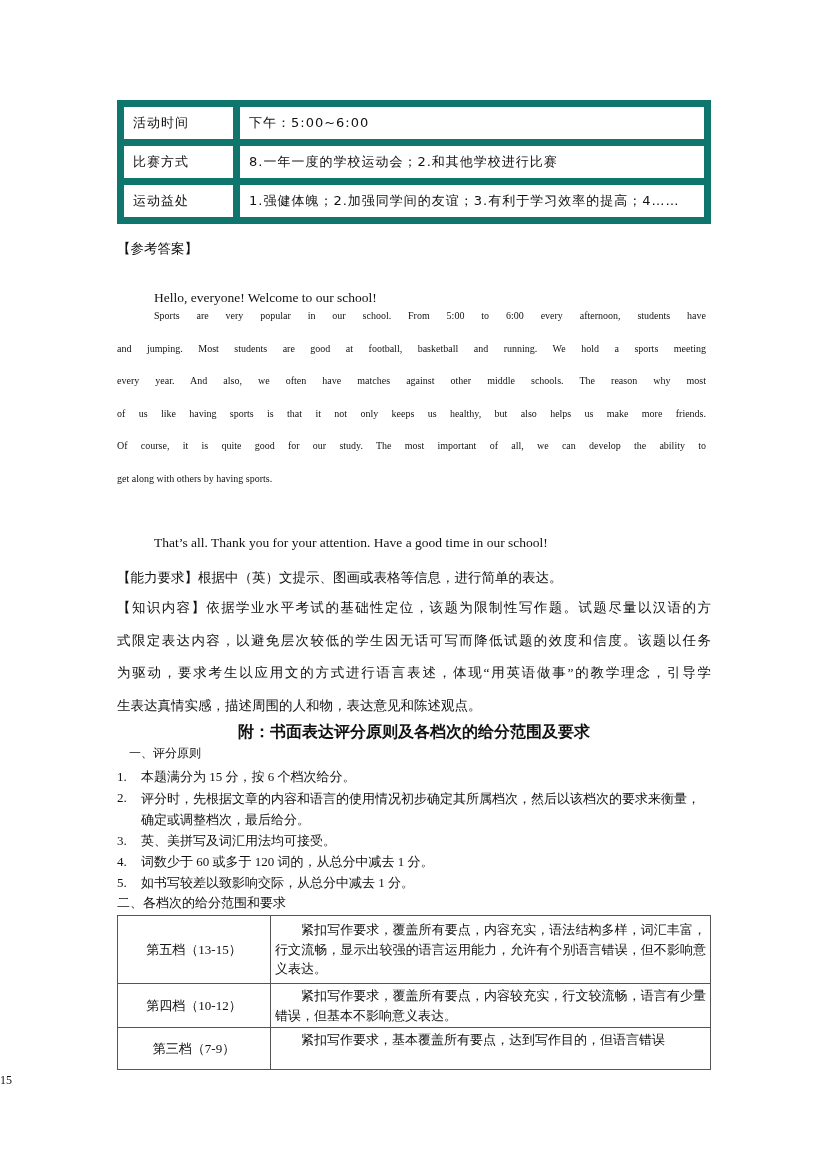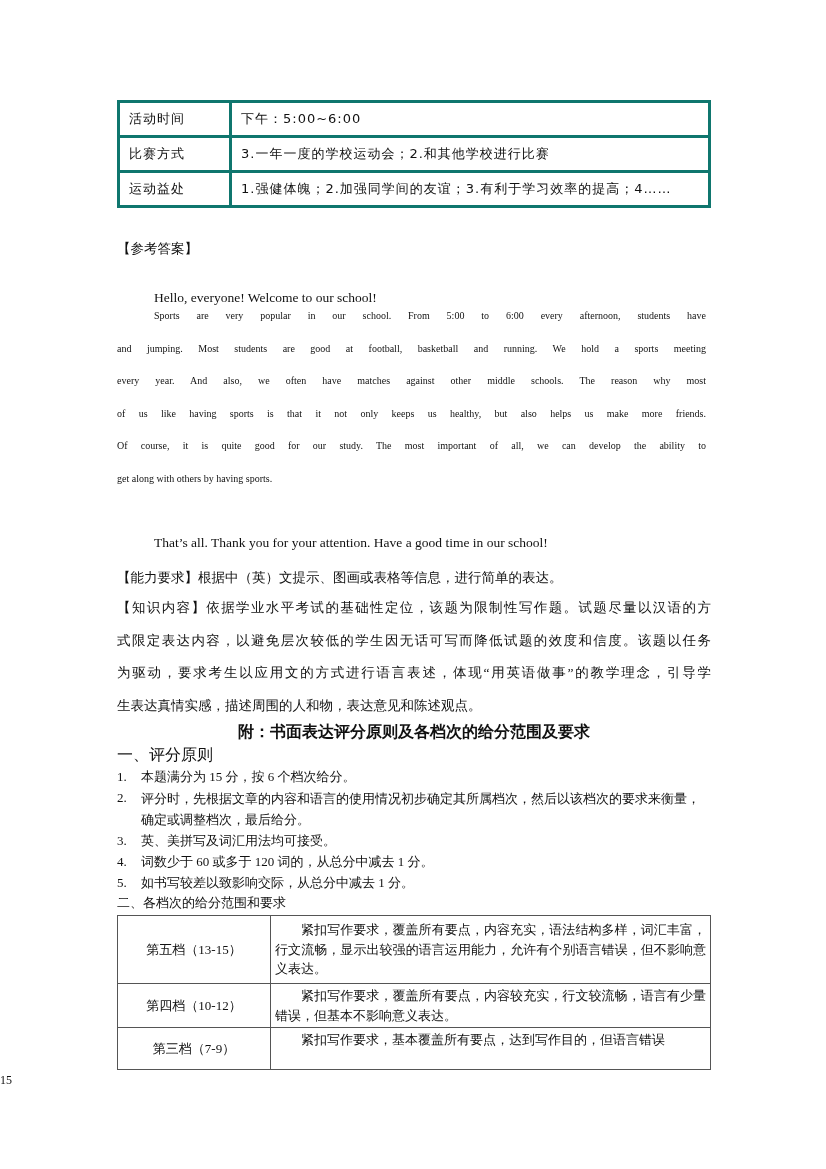--- a/index.html
+++ b/index.html
@@ -1,21 +1,21 @@
 <!DOCTYPE html>
 <html><head>
 <meta charset="utf-8">
 <style>
   html, body { margin: 0; padding: 0; background: #ffffff; }
   body { width: 826px; height: 1169px; position: relative; overflow: hidden;
          font-family: "Liberation Serif", "DejaVu Serif", serif; color: #111; }
   .abs { position: absolute; }
   
   .t1 { position: absolute; left: 117px; top: 100px; width: 594px; border-collapse: collapse; }
-  .t1 td { border: 3px solid #0f766e; height: 32px; padding: 0 0 0 9px; font-size: 13px;
+  .t1 td { border: 7px solid #0f766e; height: 32px; padding: 0 0 0 9px; font-size: 13px;
            font-family: "DejaVu Sans", sans-serif; letter-spacing: 1px; vertical-align: middle; }
   .t1 td.k { width: 100px; }
   .line { position: absolute; left: 117px; width: 594px; font-size: 13.5px; white-space: nowrap; }
   .just-line { text-align: justify; text-align-last: justify; }
   .cn { font-size: 13.5px; }
   .title { position: absolute; left: 117px; width: 594px; text-align: center; font-weight: bold; font-size: 16px; font-family: Liberation Serif, serif; }
   .rule-item { position: absolute; left: 117px; width: 594px; font-size: 13px; line-height: 19px; }
   .rule-item .num { display: inline-block; width: 24px; }
   .rule-item .txt { display: inline-block; vertical-align: top; width: 566px; }
   .t2 { position: absolute; left: 117px; top: 915px; width: 594px; border-collapse: collapse; }
@@ -28,21 +28,21 @@
 <body>
 
 <table class="t1">
   <tbody>
       <tr>
     <td class="k">活动时间</td>
     <td>下午：5:00~6:00</td>
   </tr>
   <tr>
     <td class="k">比赛方式</td>
-    <td>3.一年一度的学校运动会；2.和其他学校进行比赛</td>
+    <td>8.一年一度的学校运动会；2.和其他学校进行比赛</td>
   </tr>
   <tr>
     <td class="k">运动益处</td>
     <td>1.强健体魄；2.加强同学间的友谊；3.有利于学习效率的提高；4……</td>
   </tr>
 </tbody>
   </table>
 
 <div class="line cn" style="top:240px;">【参考答案】</div>
 <div class="line" style="top:290px; left:154px;">Hello, everyone! Welcome to our school!</div>
@@ -63,21 +63,21 @@
 </div>
 
 <div class="abs" style="left:117px; top:592px; width:594px; font-size:13.5px; line-height:32.6px;">
   <div class="just-line"><span>【知识内容】</span><span>依据学业水平考试的基础性定位，该题为限制性写作题。试题尽量以汉语的方</span></div>
   <div class="just-line">式限定表达内容，以避免层次较低的学生因无话可写而降低试题的效度和信度。该题以任务</div>
   <div class="just-line">为驱动，要求考生以应用文的方式进行语言表述，体现“用英语做事”的教学理念，引导学</div>
   <div>生表达真情实感，描述周围的人和物，表达意见和陈述观点。</div>
 </div>
 
 <div class="title" style="top:722px;">附：书面表达评分原则及各档次的给分范围及要求</div>
-<div class="line" style="top:745px; font-size:16px;">一、评分原则</div>
+<div class="line" style="top:745px; font-size:12px;margin-left:12px;">一、评分原则</div>
 
 <div class="rule-item" style="top:767px;">
   <span class="num">1.</span><span class="txt">本题满分为 15 分，按 6 个档次给分。</span>
 </div>
 <div class="rule-item" style="top:788px;">
   <span class="num">2.</span><span class="txt" style="line-height:21px;">评分时，先根据文章的内容和语言的使用情况初步确定其所属档次，然后以该档次的要求来衡量，确定或调整档次，最后给分。</span>
 </div>
 <div class="rule-item" style="top:831px;">
   <span class="num">3.</span><span class="txt">英、美拼写及词汇用法均可接受。</span>
 </div>

